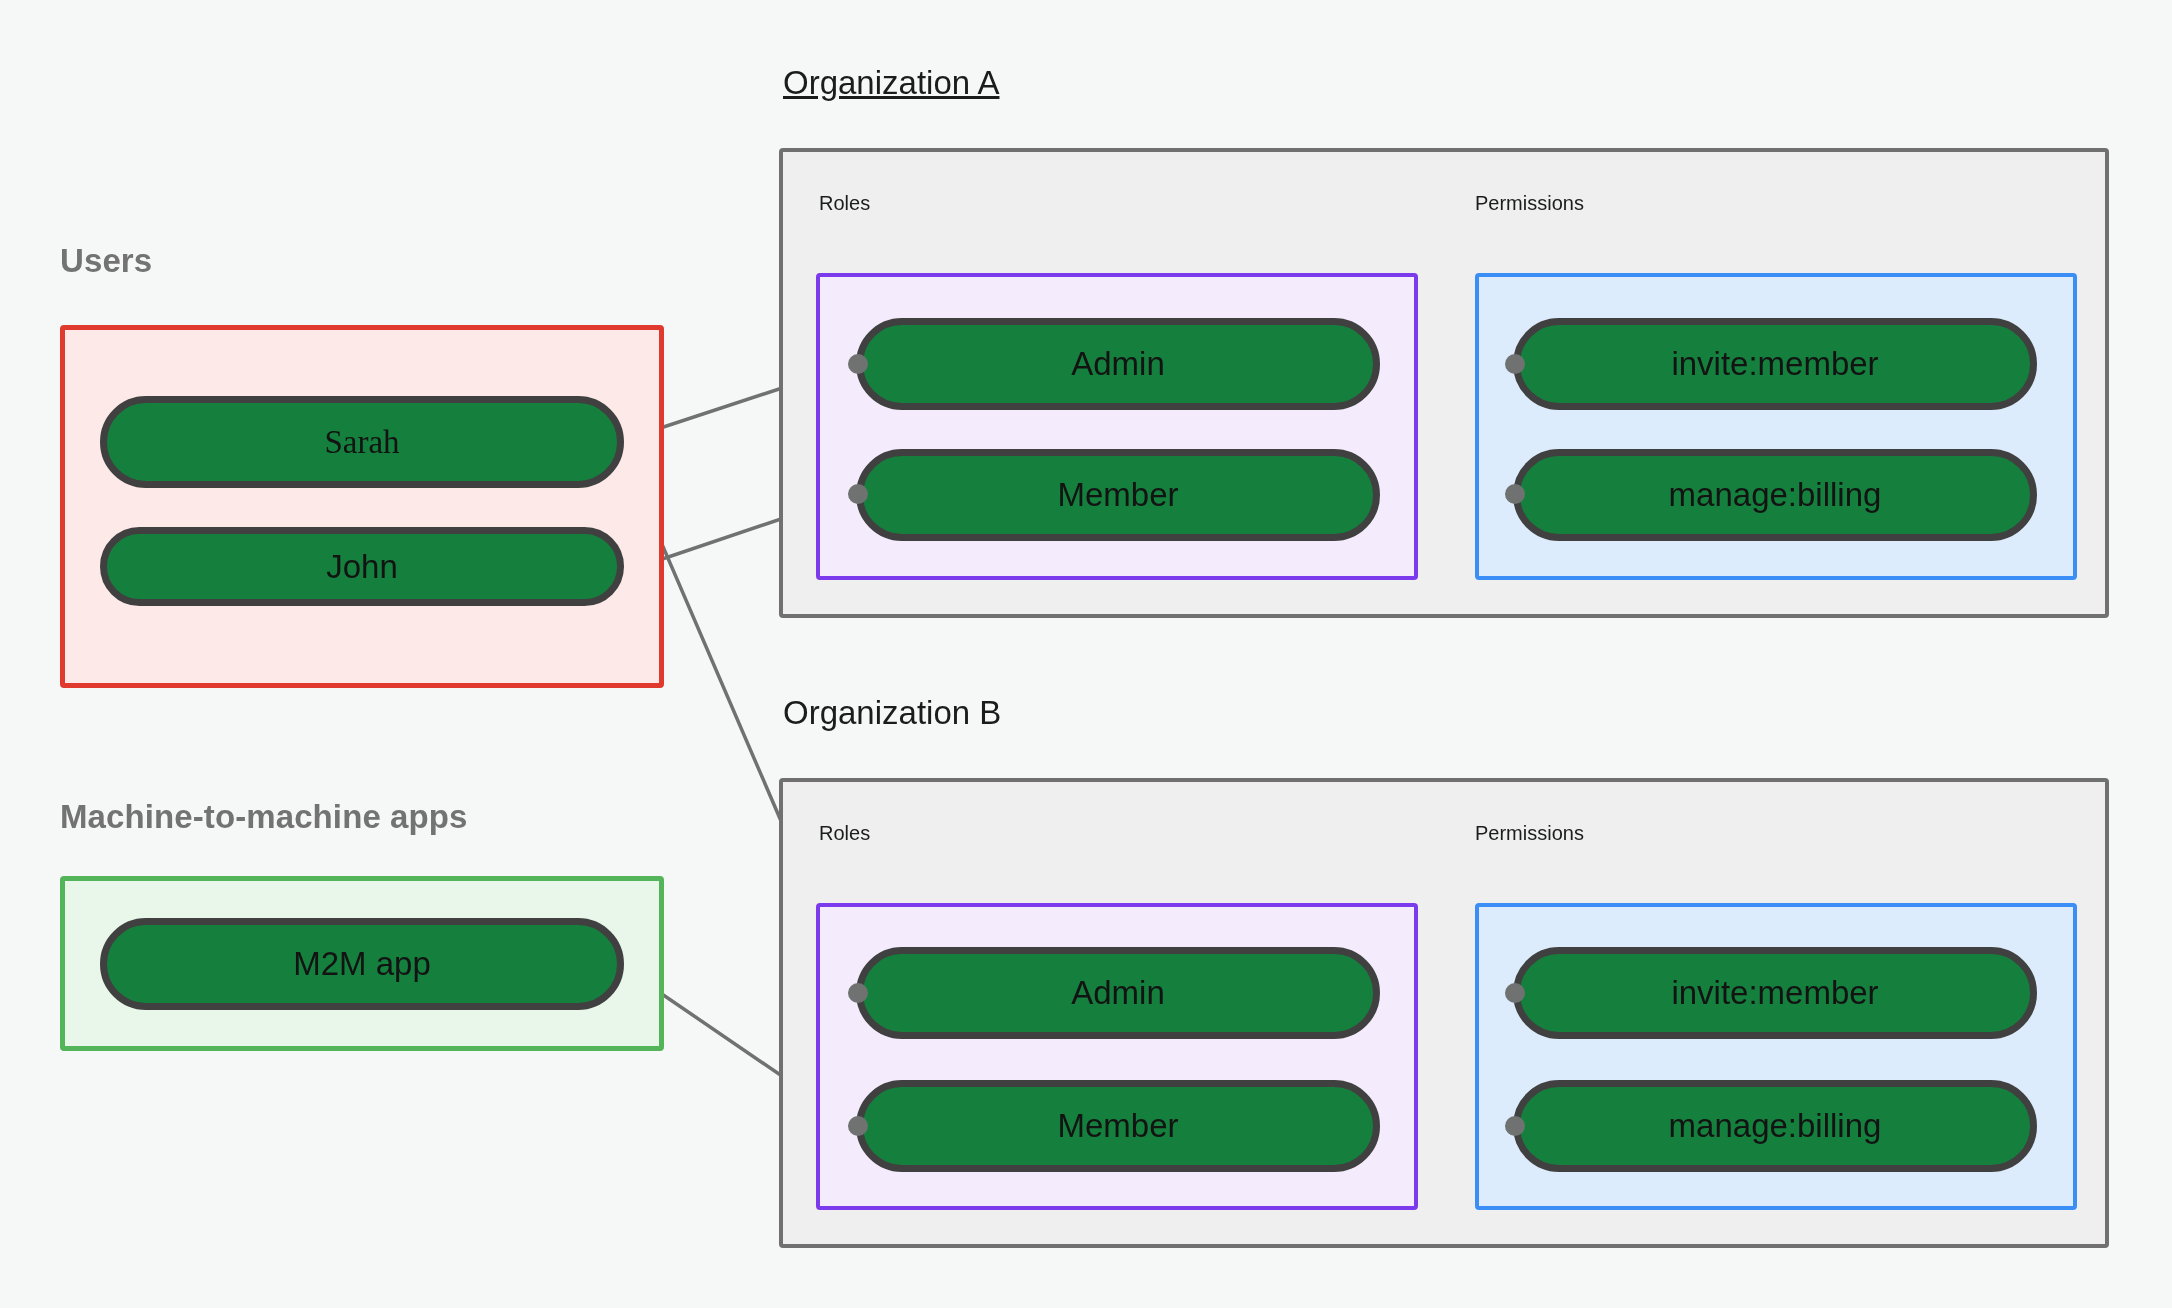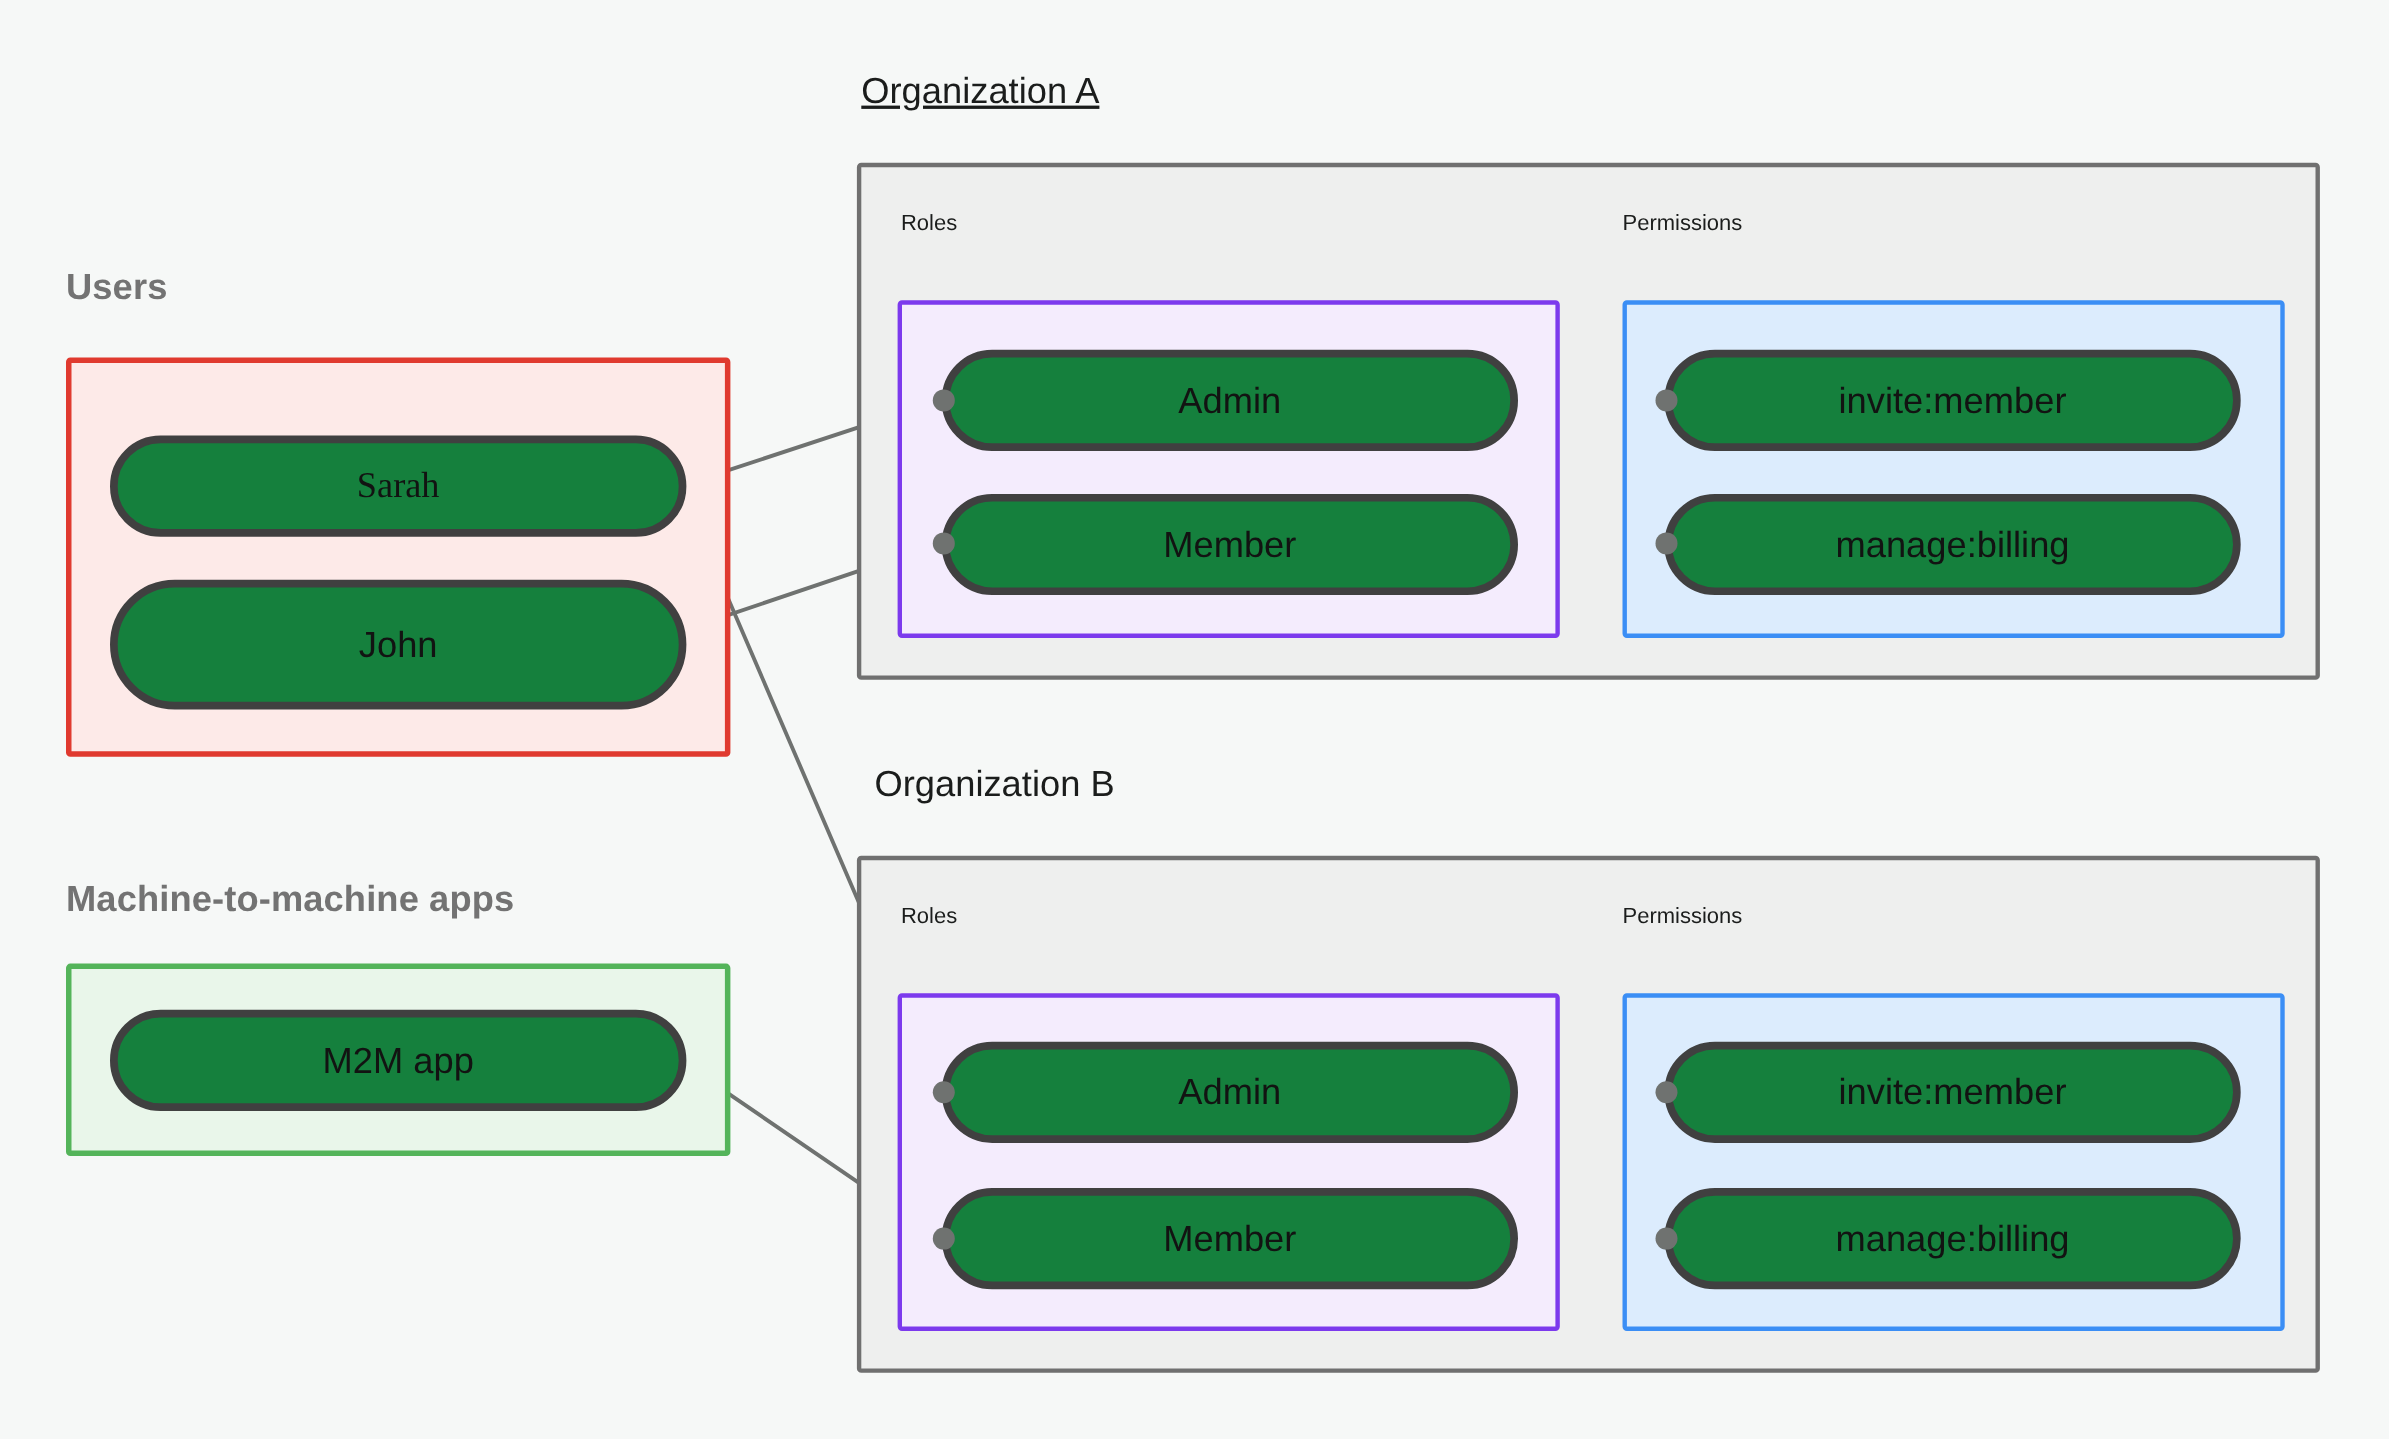--- a/index.html
+++ b/index.html
@@ -148,21 +148,21 @@
 
   <div class="group-label" style="left:60px; top:242px;">Users</div>
 
   <div class="container-box users-box" style="left:60px; top:325px; width:604px; height:363px;">
   </div>
 
   <div class="pill" style="left:100px; top:396px; width:524px; height:92px;font-family:Liberation Serif, serif;">
     <span>Sarah</span>
   </div>
 
-  <div class="pill" style="left:100px; top:527px; width:524px; height:118px;">
+  <div class="pill" style="left:100px; top:527px; width:524px; height:79px;">
     <span>John</span>
   </div>
 
   <div class="group-label" style="left:60px; top:798px;">Machine-to-machine apps</div>
 
   <div class="container-box m2m-box" style="left:60px; top:876px; width:604px; height:175px;">
   </div>
 
   <div class="pill" style="left:100px; top:918px; width:524px; height:92px;justify-content:center;">
     <span>M2M app</span>
@@ -192,21 +192,21 @@
   </div>
 
   <div class="pill" style="left:1513px; top:318px; width:524px; height:92px;">
     <span>invite:member</span>
   </div>
 
   <div class="pill" style="left:1513px; top:449px; width:524px; height:92px;">
     <span>manage:billing</span>
   </div>
 
-  <div class="org-label" style="left:783px; top:694px;margin-left:12px;">Organization B</div>
+  <div class="org-label" style="left:783px; top:694px;">Organization B</div>
 
   <div class="container-box org-box" style="left:779px; top:778px; width:1330px; height:470px;">
   </div>
 
   <div class="sub-label" style="left:819px; top:822px;">Roles</div>
 
   <div class="sub-label" style="left:1475px; top:822px;">Permissions</div>
 
   <div class="container-box roles-box" style="left:816px; top:903px; width:602px; height:307px;">
   </div>

